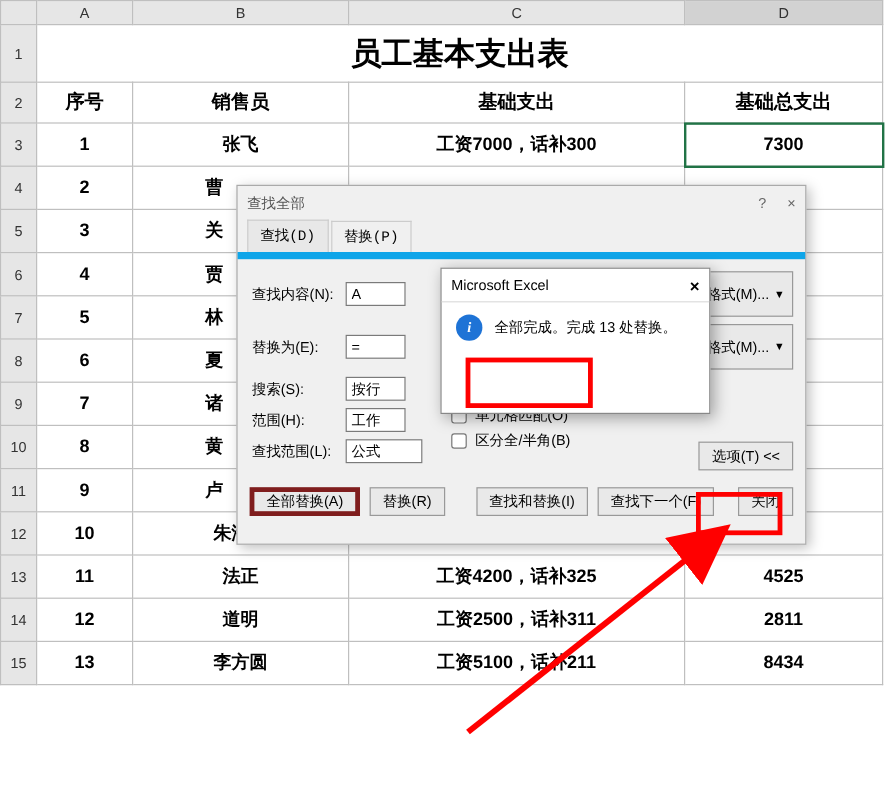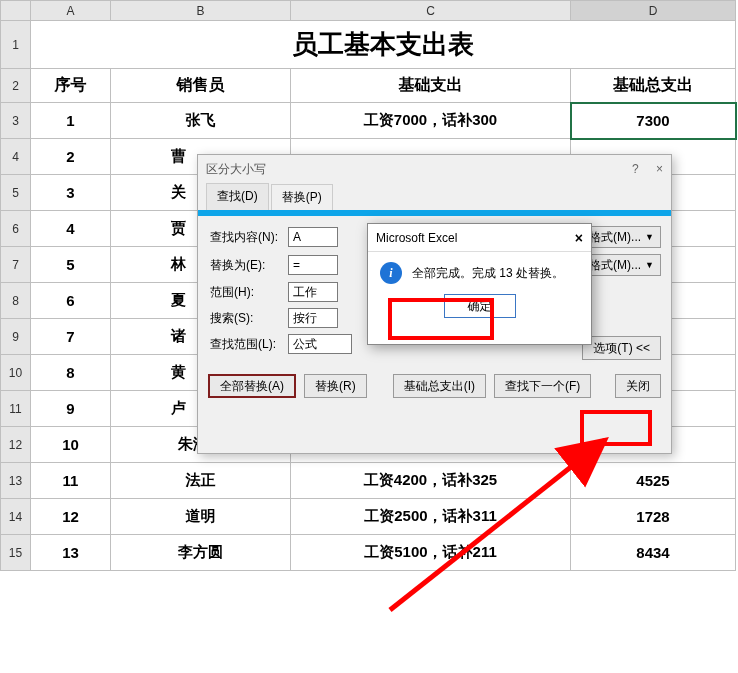--- a/index.html
+++ b/index.html
@@ -56,46 +56,47 @@
     padding: 0 8px;
     font-size: 12px; color: #555;
     display: flex; justify-content: space-between; align-items: center;
   }
   .dlg-title .ctrls span { margin-left: 14px; color: #666; cursor: default; }
   .tabs { display: flex; padding: 0 8px; gap: 2px; }
   .tab {
     padding: 4px 10px; font-size: 12px;
     border: 1px solid #ccc; border-bottom: none;
     background: #e8e8e8;
+    font-family: Liberation Mono, monospace;
   }
   .tab.active { background: #f0f0f0; border-bottom: 1px solid #f0f0f0; position: relative; top: 1px; }
   .dlg-body { border-top: 6px solid #0ea5e9; padding: 10px 10px 6px 12px; position: relative; }
   .row { display: flex; align-items: center; margin-bottom: 6px; font-size: 12px; }
   .row .lbl { width: 78px; }
   .row input.txt {
     height: 20px; font-size: 12px; padding: 0 4px;
     border: 1px solid #7a7a7a;
   }
   .row select.sel, .chkrow { font-size: 12px; }
   .fmt-btn {
-    height: 22px; font-size: 12px; padding: 0 6px;
+    height: 38px; font-size: 12px; padding: 0 6px;
     border: 1px solid #999; background: #e9e9e9;
     display: inline-flex; align-items: center; gap: 4px;
   }
   .fmt-btn .dd { font-size: 9px; }
   .chkrow { display:flex; align-items:center; gap:4px; margin:2px 0; }
   .opt-btn, .bot-btn {
     height: 24px; font-size: 12px; padding: 0 10px;
     border: 1px solid #999; background: #e9e9e9;
   }
   .bot-row {
     display: flex; gap: 8px; padding: 8px 10px 10px 10px;
     justify-content: flex-start; align-items: center;
   }
-  .bot-btn.primary { border: 2px solid #7f1d1d; }
+  .bot-btn.primary { border: 4px solid #7f1d1d; }
   .bot-row .spacer { flex: 1; }
 
   
   .msgbox {
     position: absolute;
     left: 367px; top: 223px;
     width: 225px; height: 122px;
     background: #fff;
     border: 1px solid #888;
     box-shadow: 3px 3px 12px rgba(0,0,0,0.35);
@@ -228,35 +229,35 @@
     <td>11</td>
     <td>法正</td>
     <td>工资4200，话补325</td>
     <td>4525</td>
   </tr>
   <tr class="data-row">
     <th class="rowhdr">14</th>
     <td>12</td>
     <td>道明</td>
     <td>工资2500，话补311</td>
-    <td>1728</td>
+    <td>2811</td>
   </tr>
   <tr class="data-row">
     <th class="rowhdr">15</th>
     <td>13</td>
     <td>李方圆</td>
     <td>工资5100，话补211</td>
     <td>8434</td>
   </tr>
 </tbody>
   </table>
 
 <div class="dlg">
   <div class="dlg-title">
-    <span>区分大小写</span>
+    <span>查找全部</span>
     <span class="ctrls">
       <span>?</span>
       <span>×</span>
     </span>
   </div>
   <div class="tabs">
     <div class="tab">查找(D)</div>
     <div class="tab active">替换(P)</div>
   </div>
   <div class="dlg-body">
@@ -274,26 +275,26 @@
       <input class="txt" style="width: 50px;" value="=">
       <span style="flex:1"></span>
       <button class="fmt-btn">
           <span>格式(M)...</span>
           <span class="dd">▼</span>
         </button>
     </div>
     <div style="display:flex; gap:20px; margin-top:4px;">
       <div>
         <div class="row">
+            <span class="lbl">搜索(S):</span>
+          <input class="txt" style="width: 50px;" value="按行">
+          </div>
+        <div class="row">
             <span class="lbl">范围(H):</span>
           <input class="txt" style="width: 50px;" value="工作">
-          </div>
-        <div class="row">
-            <span class="lbl">搜索(S):</span>
-          <input class="txt" style="width: 50px;" value="按行">
           </div>
         <div class="row">
             <span class="lbl">查找范围(L):</span>
           <input class="txt" style="width: 64px;" value="公式">
           </div>
       </div>
       <div>
         <div class="chkrow">
             <input type="checkbox" style="">
             <span>区分大小写(C)</span>
@@ -307,38 +308,35 @@
             <span>区分全/半角(B)</span>
           </div>
       </div>
     </div>
     <button class="opt-btn" style="position:absolute; right:10px; bottom:6px;">选项(T) &lt;&lt;</button>
   </div>
   <div class="bot-row">
     <button class="bot-btn primary">全部替换(A)</button>
     <button class="bot-btn">替换(R)</button>
     <span style="width:10px"></span>
-    <button class="bot-btn">基础总支出(I)</button>
+    <button class="bot-btn">查找和替换(I)</button>
     <button class="bot-btn">查找下一个(F)</button>
     <span class="spacer"></span>
     <button class="bot-btn">关闭</button>
   </div>
 </div>
 
 <div class="msgbox">
   <div class="msg-title">
     <span>Microsoft Excel</span>
     <span class="x">×</span>
   </div>
   <div class="msg-body">
     <div class="info-icon">i</div>
     <div>全部完成。完成 13 处替换。</div>
-  </div>
-  <div class="msg-foot">
-    <button class="ok-btn">确定</button>
   </div>
 </div>
 
 <div class="hl-red" style="left:388px; top:298px; width:106px; height:42px;"></div>
 <div class="hl-red" style="left:580px; top:410px; width:72px; height:36px;"></div>
 
 <svg class="arrow-svg" style="left:380px; top:430px;" width="260" height="190">
   <defs>
       <marker id="ah" markerWidth="12" markerHeight="12" refX="9" refY="5" orient="auto">
     <path d="M0,0 L10,5 L0,10 Z" fill="#ff0000"></path>

